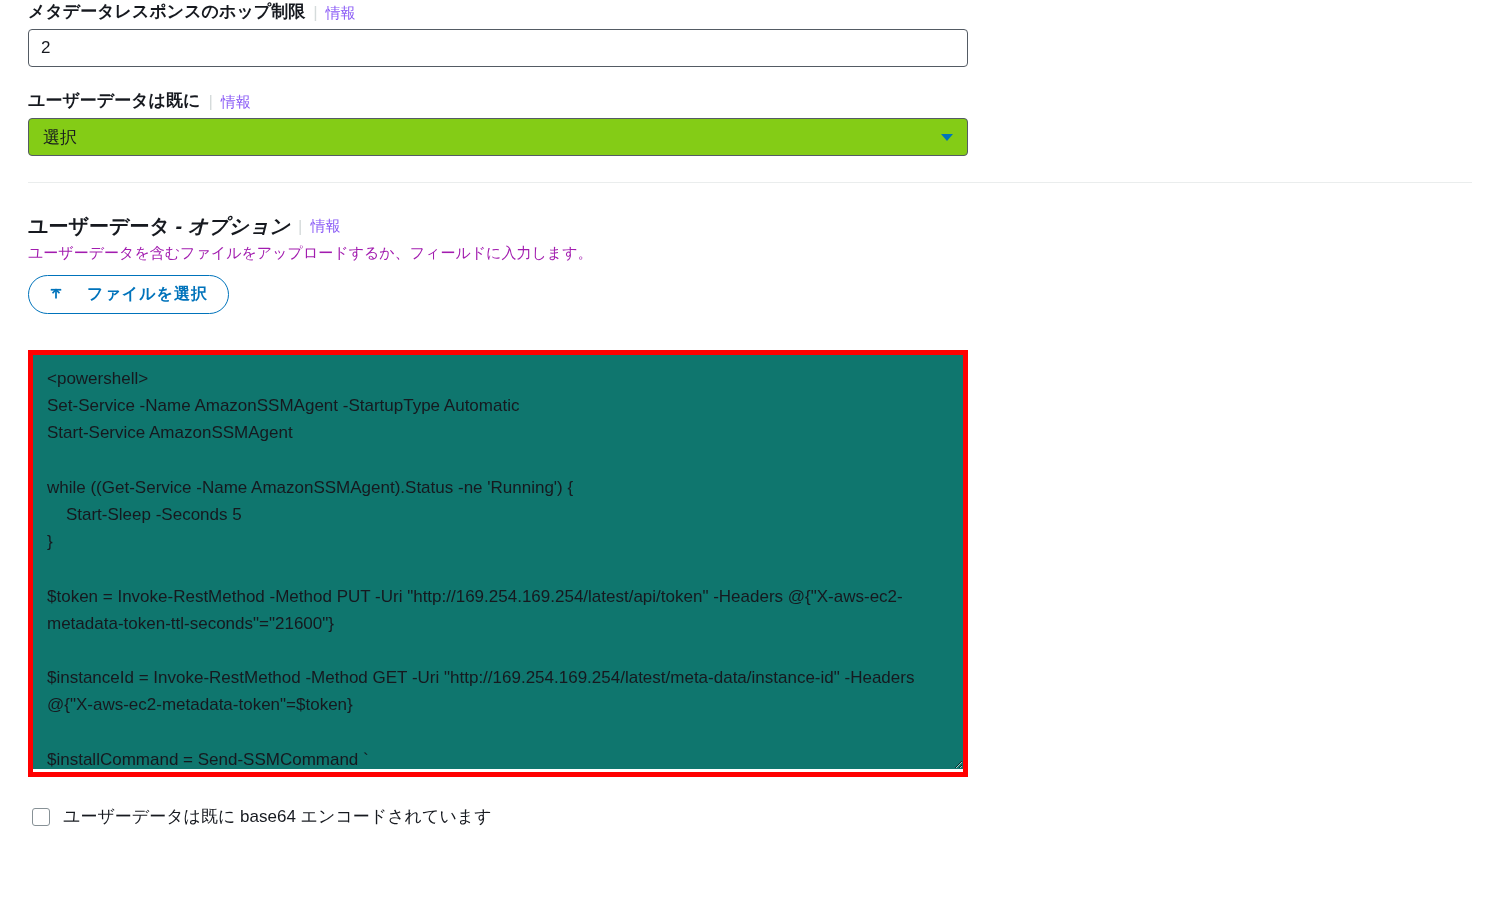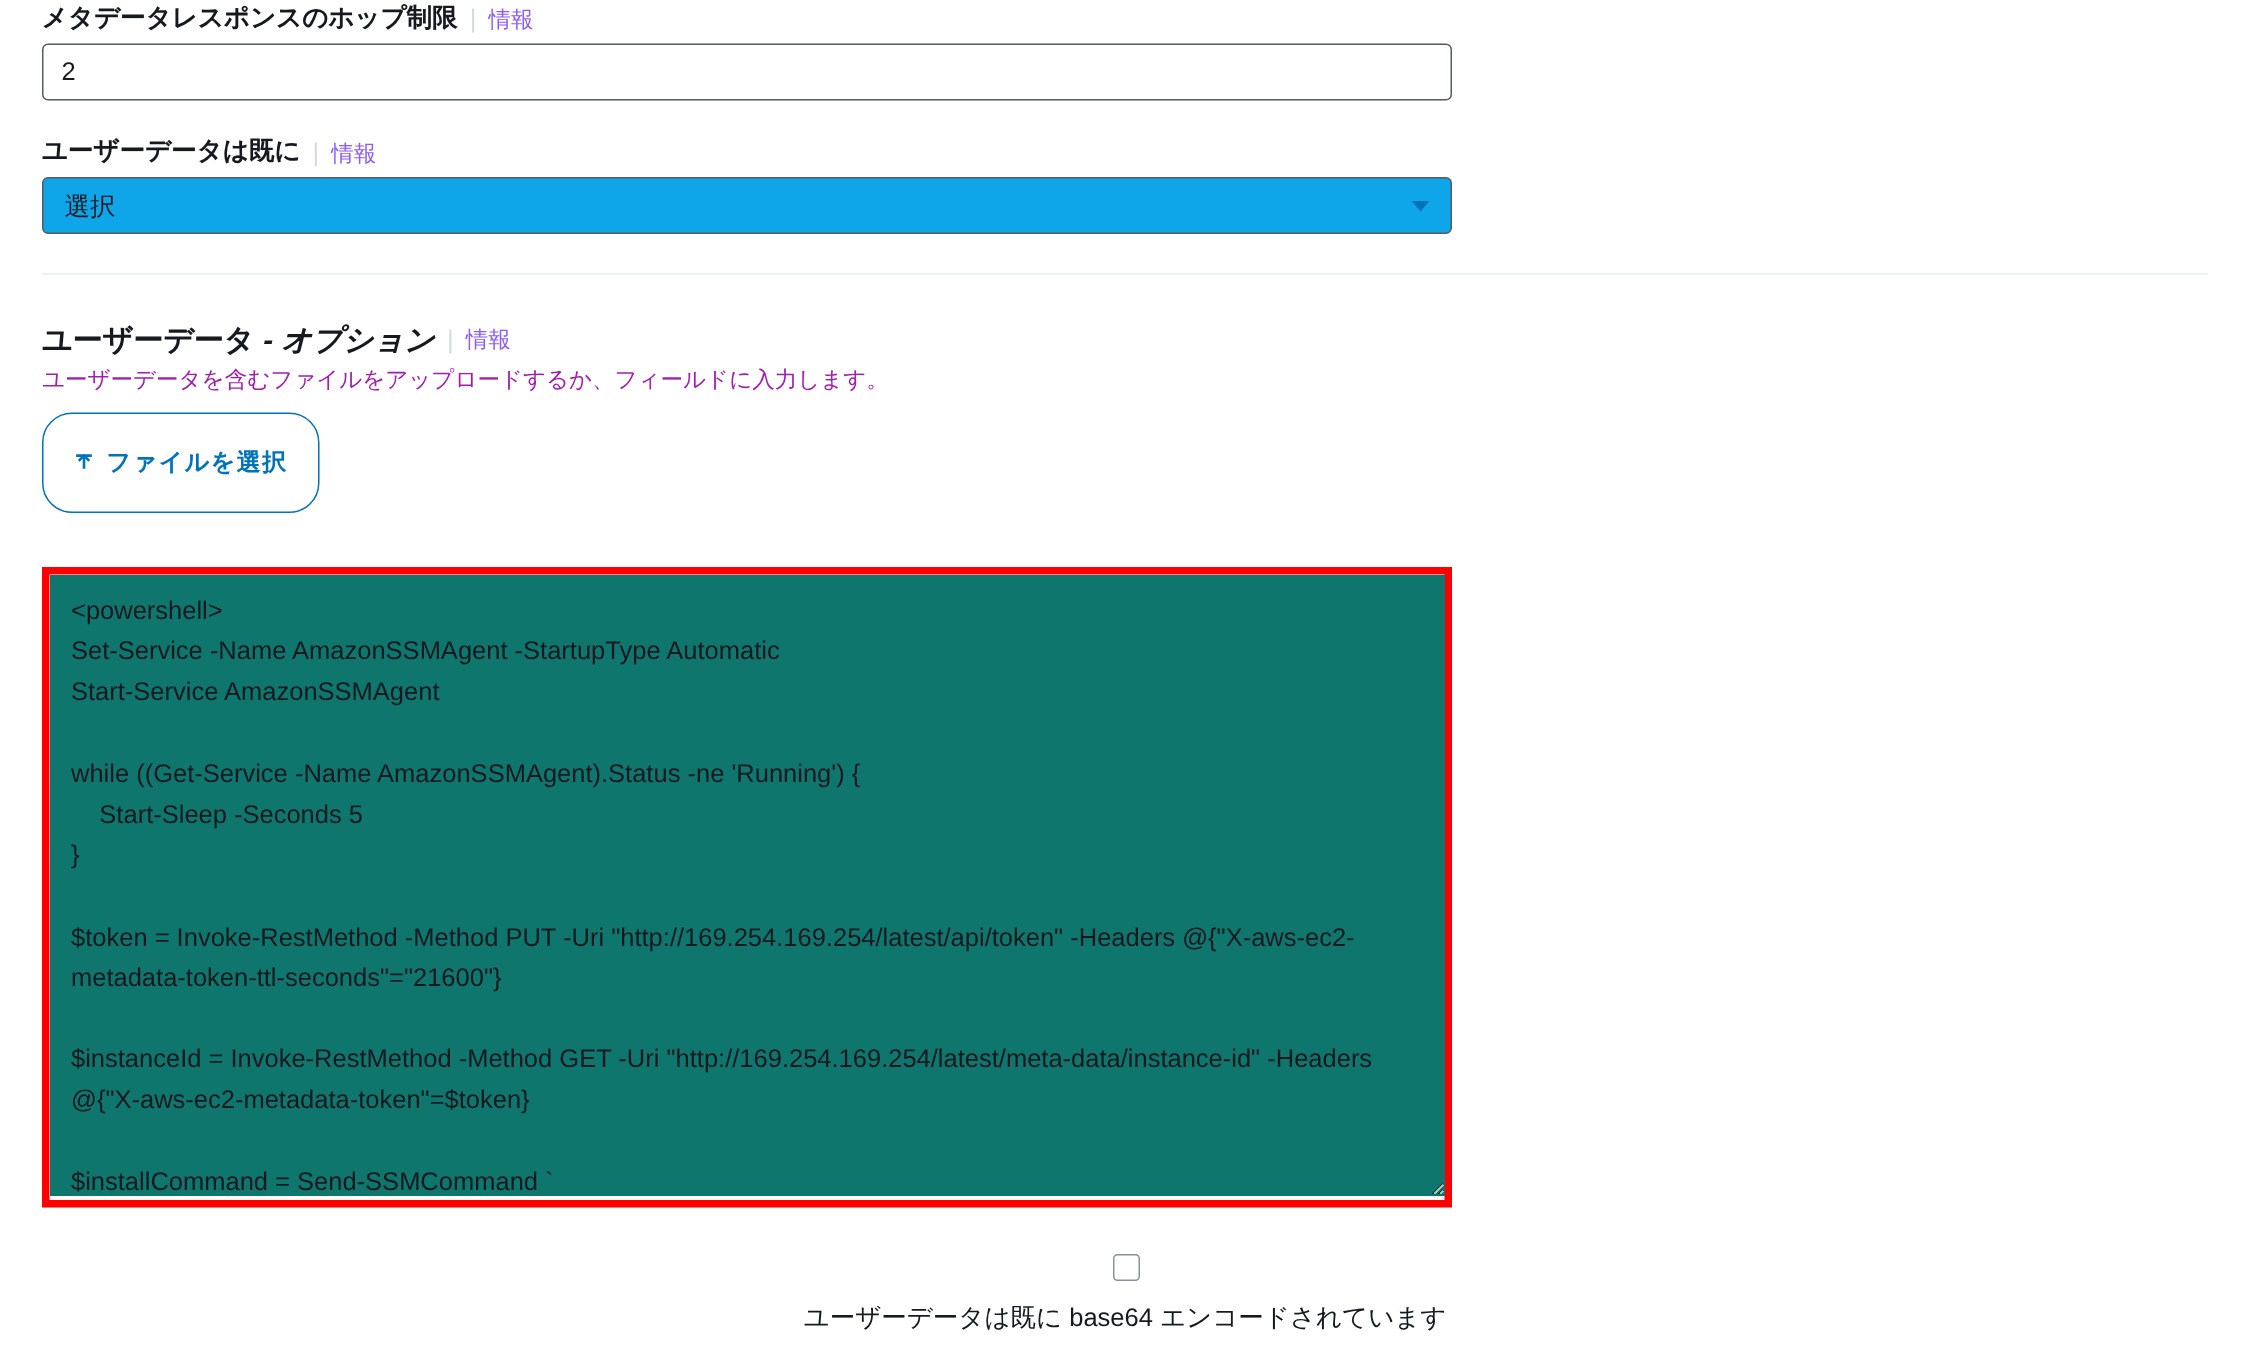--- a/index.html
+++ b/index.html
@@ -48,21 +48,21 @@
     width: 940px;
     max-width: 100%;
     height: 38px;
     border: 1px solid #545b64;
     border-radius: 4px;
     display: flex;
     align-items: center;
     justify-content: space-between;
     padding: 0 14px;
     cursor: pointer;
-    background: #0ea5e9;
+    background: #84cc16;
   }
   .select-wrap .value { font-size: 17px; color: #16191f; }
   .caret-down {
     width: 0; height: 0;
     border-left: 6px solid transparent;
     border-right: 6px solid transparent;
     border-top: 7px solid #0073bb;
   }
   .hr {
     border: none;
@@ -88,23 +88,23 @@
     font-style: italic;
   }
   .help-text {
     color: #a21caf;
     font-size: 15px;
     margin-top: 4px;
   }
   .upload-btn {
     display: inline-flex;
     align-items: center;
-    gap: 8px;
+    gap: 24px;
     margin-top: 12px;
-    padding: 22px 20px;
+    padding: 8px 20px;
     border: 1.5px solid #0073bb;
     border-radius: 20px;
     background: #fff;
     color: #0073bb;
     font-size: 16px;
     font-weight: 700;
     cursor: pointer;
     letter-spacing: 1px;
   }
   .upload-icon {
@@ -129,24 +129,22 @@
     font-family: "Amazon Ember", "Helvetica Neue", Arial, sans-serif;
     font-size: 17px;
     line-height: 1.6;
     color: #16191f;
     background: #0f766e;
     overflow-y: scroll;
     text-decoration-skip-ink: none;
   }
   .checkbox-row {
     display: flex;
-    align-items: center;
     gap: 10px;
     margin-top: 28px;
-    flex-direction: column;
   }
   .checkbox-box {
     width: 18px; height: 18px;
     border: 1.5px solid #879196;
     border-radius: 3px;
     background: #fff;
     appearance: none;
     cursor: pointer;
   }
   .checkbox-label {

